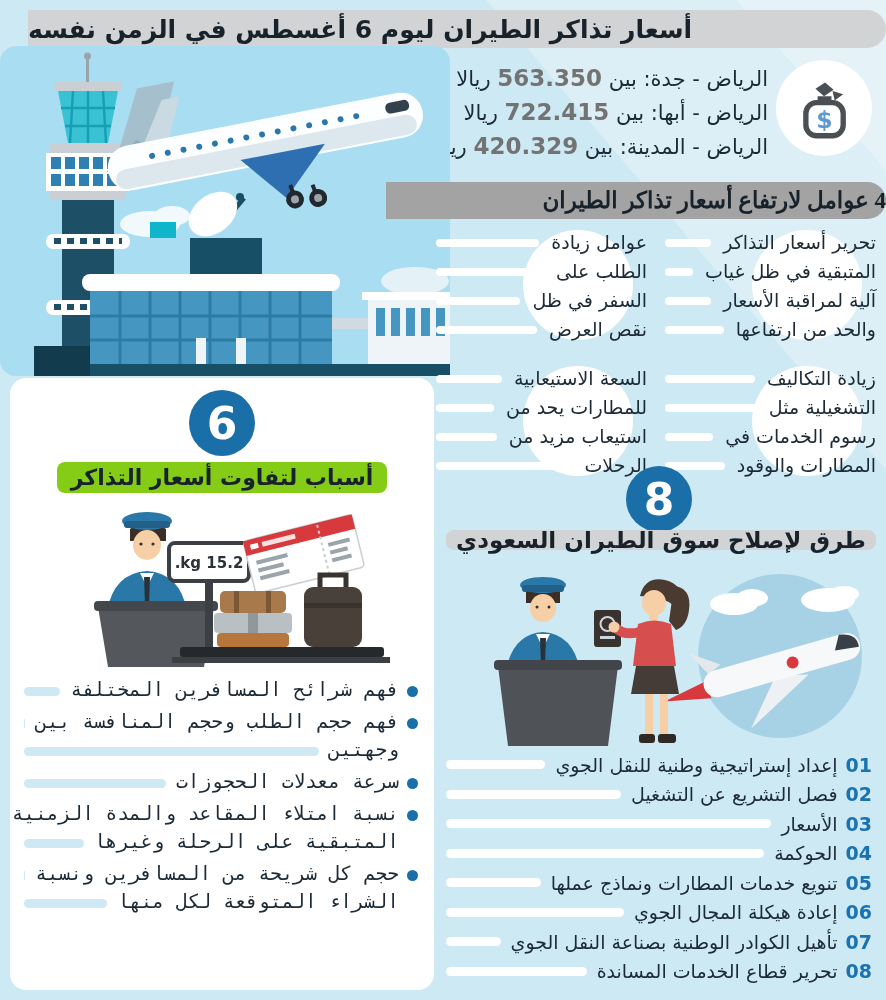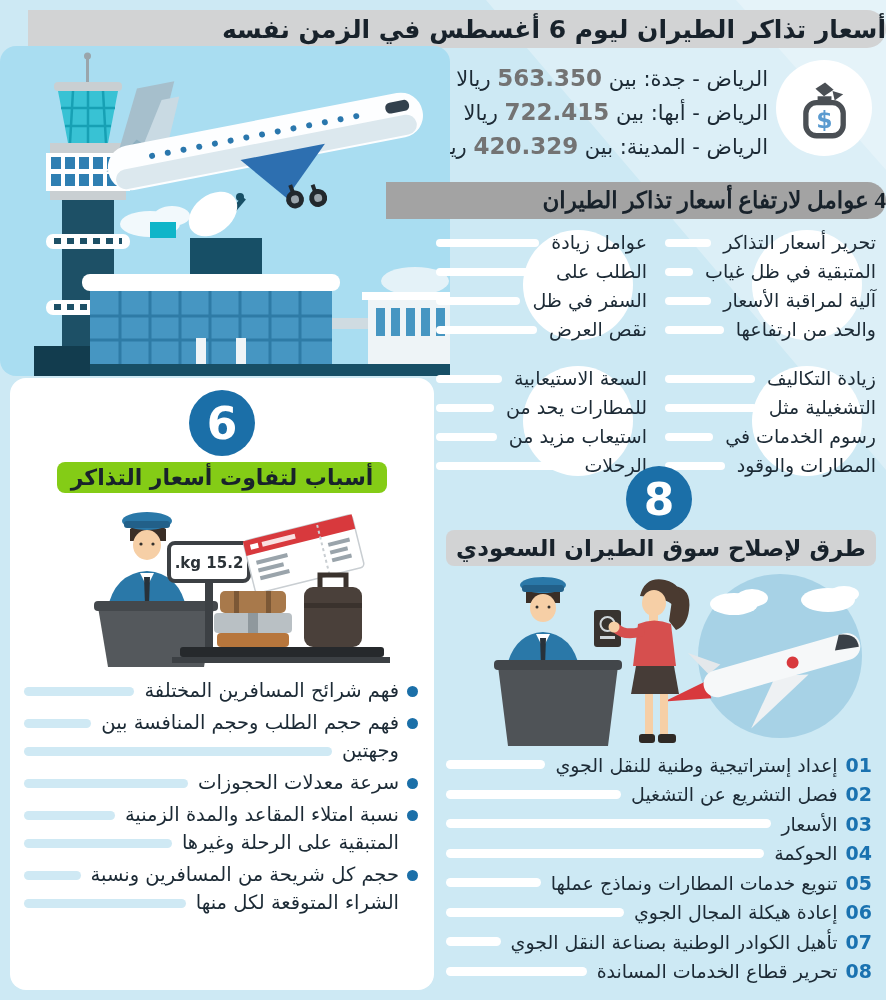--- a/index.html
+++ b/index.html
@@ -9,21 +9,21 @@
     direction:rtl;
   }
   .tri1{position:absolute;top:0;right:0;width:400px;height:470px;
     background:rgba(255,255,255,.30);clip-path:polygon(0 0,100% 0,100% 100%);}
   .tri2{position:absolute;top:0;right:0;width:150px;height:170px;
     background:rgba(255,255,255,.25);clip-path:polygon(0 0,100% 0,100% 100%);}
 
   
   .h-pill{position:absolute;top:10px;left:28px;right:0;height:38px;
     background:#d2d3d4;border-radius:0 19px 19px 0;
-    display:flex;align-items:center;justify-content:flex-start;}
+    display:flex;align-items:center;justify-content:flex-end;}
   .h-pill .t{font-weight:bold;font-size:25px;color:#18222b;letter-spacing:0;}
 
   
   .prices{position:absolute;top:62px;right:118px;text-align:right;line-height:33px;}
   .pline{font-size:21px;color:#1c2a35;white-space:nowrap;}
   .pline b{font-size:23px;color:#737373;}
   .money{position:absolute;top:60px;right:14px;width:96px;height:96px;border-radius:50%;
     background:#fff;display:flex;align-items:center;justify-content:center;}
 
   
@@ -45,33 +45,33 @@
 
   
   .panel{position:absolute;left:10px;top:378px;width:424px;height:612px;background:#fff;
     border-radius:16px;}
   .badge{width:66px;height:66px;border-radius:50%;background:#1b6fa8;color:#fff;
     display:flex;align-items:center;justify-content:center;font-weight:bold;font-size:44px;}
   .badge6{margin:12px auto 6px auto;}
   .r-pill{margin:0 auto;width:max-content;max-width:96%;background:#84cc16;border-radius:8px;
     padding:3px 14px;font-weight:bold;font-size:22px;color:#18222b;text-align:center;}
   .checkin{display:block;margin:6px auto 2px auto;}
-  .rlist{padding:8px 16px 0 14px;}
+  .rlist{padding:8px 16px 0 14px;font-family:Liberation Mono, monospace;}
   .ritem{margin-bottom:4px;}
   .rrow{display:flex;align-items:center;font-size:19.5px;line-height:26px;height:28px;}
   .dot{width:11px;height:11px;border-radius:50%;background:#1b6fa8;flex:none;
     margin-inline-end:8px;}
   .rtxt{white-space:nowrap;}
   .lbar{flex:1;min-width:0;height:9px;border-radius:5px;background:#cfe9f4;
     margin-inline-start:10px;}
   .rrow.cont{padding-inline-start:19px;}
 
   
   .badge8{position:absolute;left:626px;top:466px;}
-  .ref-pill{position:absolute;top:530px;right:10px;left:446px;height:36px;background:#d2d3d4;
+  .ref-pill{position:absolute;top:530px;right:10px;left:446px;height:20px;background:#d2d3d4;
     border-radius:8px;display:flex;align-items:center;justify-content:center;}
   .ref-pill .t{font-weight:bold;font-size:23px;color:#18222b;}
   .passport{position:absolute;top:566px;left:446px;right:8px;height:180px;}
   .reflist{position:absolute;top:750px;right:14px;left:446px;}
   .refrow{display:flex;align-items:center;height:29.5px;font-size:19px;}
   .refnum{color:#1a72b0;font-weight:bold;margin-inline-end:8px;flex:none;}
   .reftxt{white-space:nowrap;}
   .refbar{flex:1;min-width:0;height:9px;border-radius:5px;background:#fff;
     margin-inline-start:10px;}
 </style>

